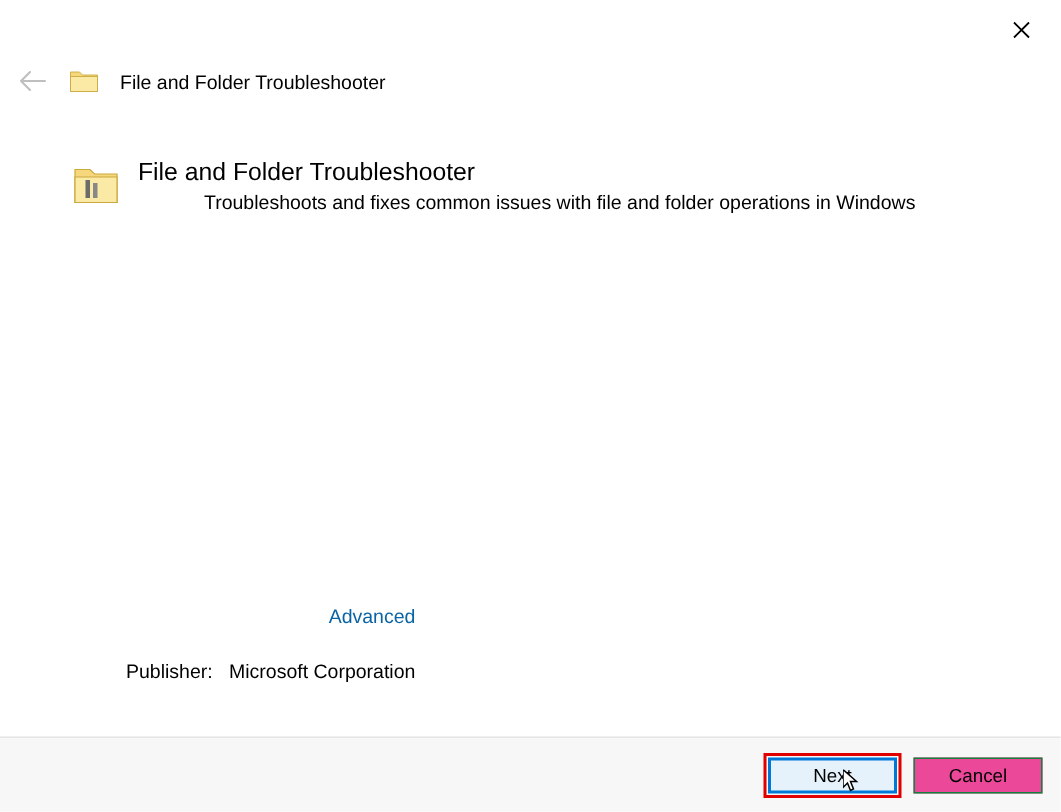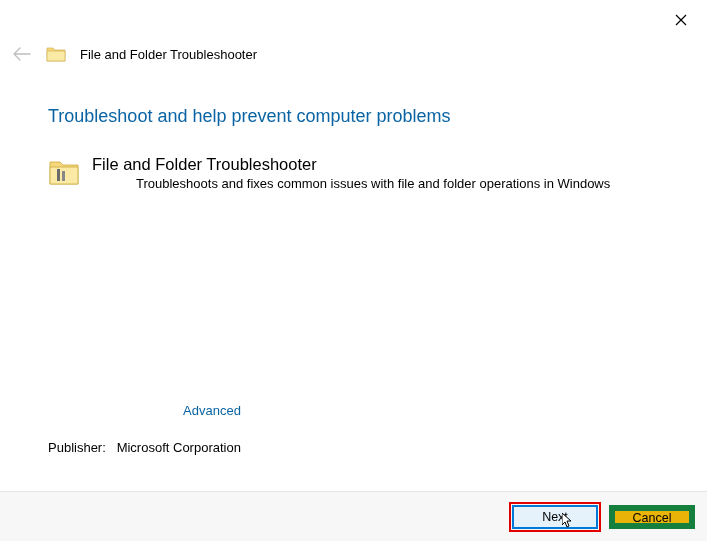--- a/index.html
+++ b/index.html
@@ -83,42 +83,43 @@
       color: #0a64a4;
       font-size: 13px;
       cursor: pointer;
       text-align: right;
     }
     .advanced-link { display: block; margin-bottom: 22px; }
     .publisher {
       font-size: 13px;
       color: #000;
       margin-bottom: 6px;
+      margin-left: 36px;
     }
     .button-bar {
       position: absolute;
       left: 0;
       bottom: 0;
       width: 100%;
       height: 50px;
       border-top: 1px solid #e5e5e5;
       background: #f7f7f7;
       display: flex;
       align-items: center;
       justify-content: flex-end;
       padding-right: 12px;
       gap: 8px;
     }
     .btn {
       min-width: 86px;
       height: 24px;
       font-size: 12.5px;
       font-family: inherit;
-      background: #eab308;
-      border: 6px solid #15803d;
+      background: #ec4899;
+      border: 1px solid #15803d;
       cursor: pointer;
       padding: 0 12px;
     }
     .next-wrap {
       border: 2px solid #e00000;
       padding: 1px;
     }
     .btn-next {
       border: 2px solid #0078d7;
       background: #e5f1fb;
@@ -151,21 +152,20 @@
       </svg>
   </div>
   <svg class="folder-small" viewBox="0 0 20 18">
     <path d="M1 3 L7 3 L9 5 L19 5 L19 16 L1 16 Z" fill="#f7d77c" stroke="#caa93e" stroke-width="0.6"></path>
     <path d="M1 6 L19 6 L19 16 L1 16 Z" fill="#fbe9a6" stroke="#caa93e" stroke-width="0.6"></path>
   </svg>
   <span class="app-title">File and Folder Troubleshooter</span>
 </div>
 
 <div class="content">
-  <div class="main-heading">Troubleshoot and help prevent computer problems</div>
   <div class="tool-row">
     <svg class="folder-large" viewBox="0 0 32 30">
       <path d="M2 5 L12 5 L15 8 L30 8 L30 27 L2 27 Z" fill="#f7d77c" stroke="#caa93e" stroke-width="0.8"></path>
       <path d="M2 10 L30 10 L30 27 L2 27 Z" fill="#fbe9a6" stroke="#caa93e" stroke-width="0.8"></path>
       <rect x="9" y="12" width="3" height="12" fill="#6b6b6b"></rect>
       <rect x="14" y="14" width="3" height="10" fill="#888"></rect>
     </svg>
     <div>
       <div class="tool-name">File and Folder Troubleshooter</div>
       <div class="tool-desc">Troubleshoots and fixes common issues with file and folder operations in Windows</div>

